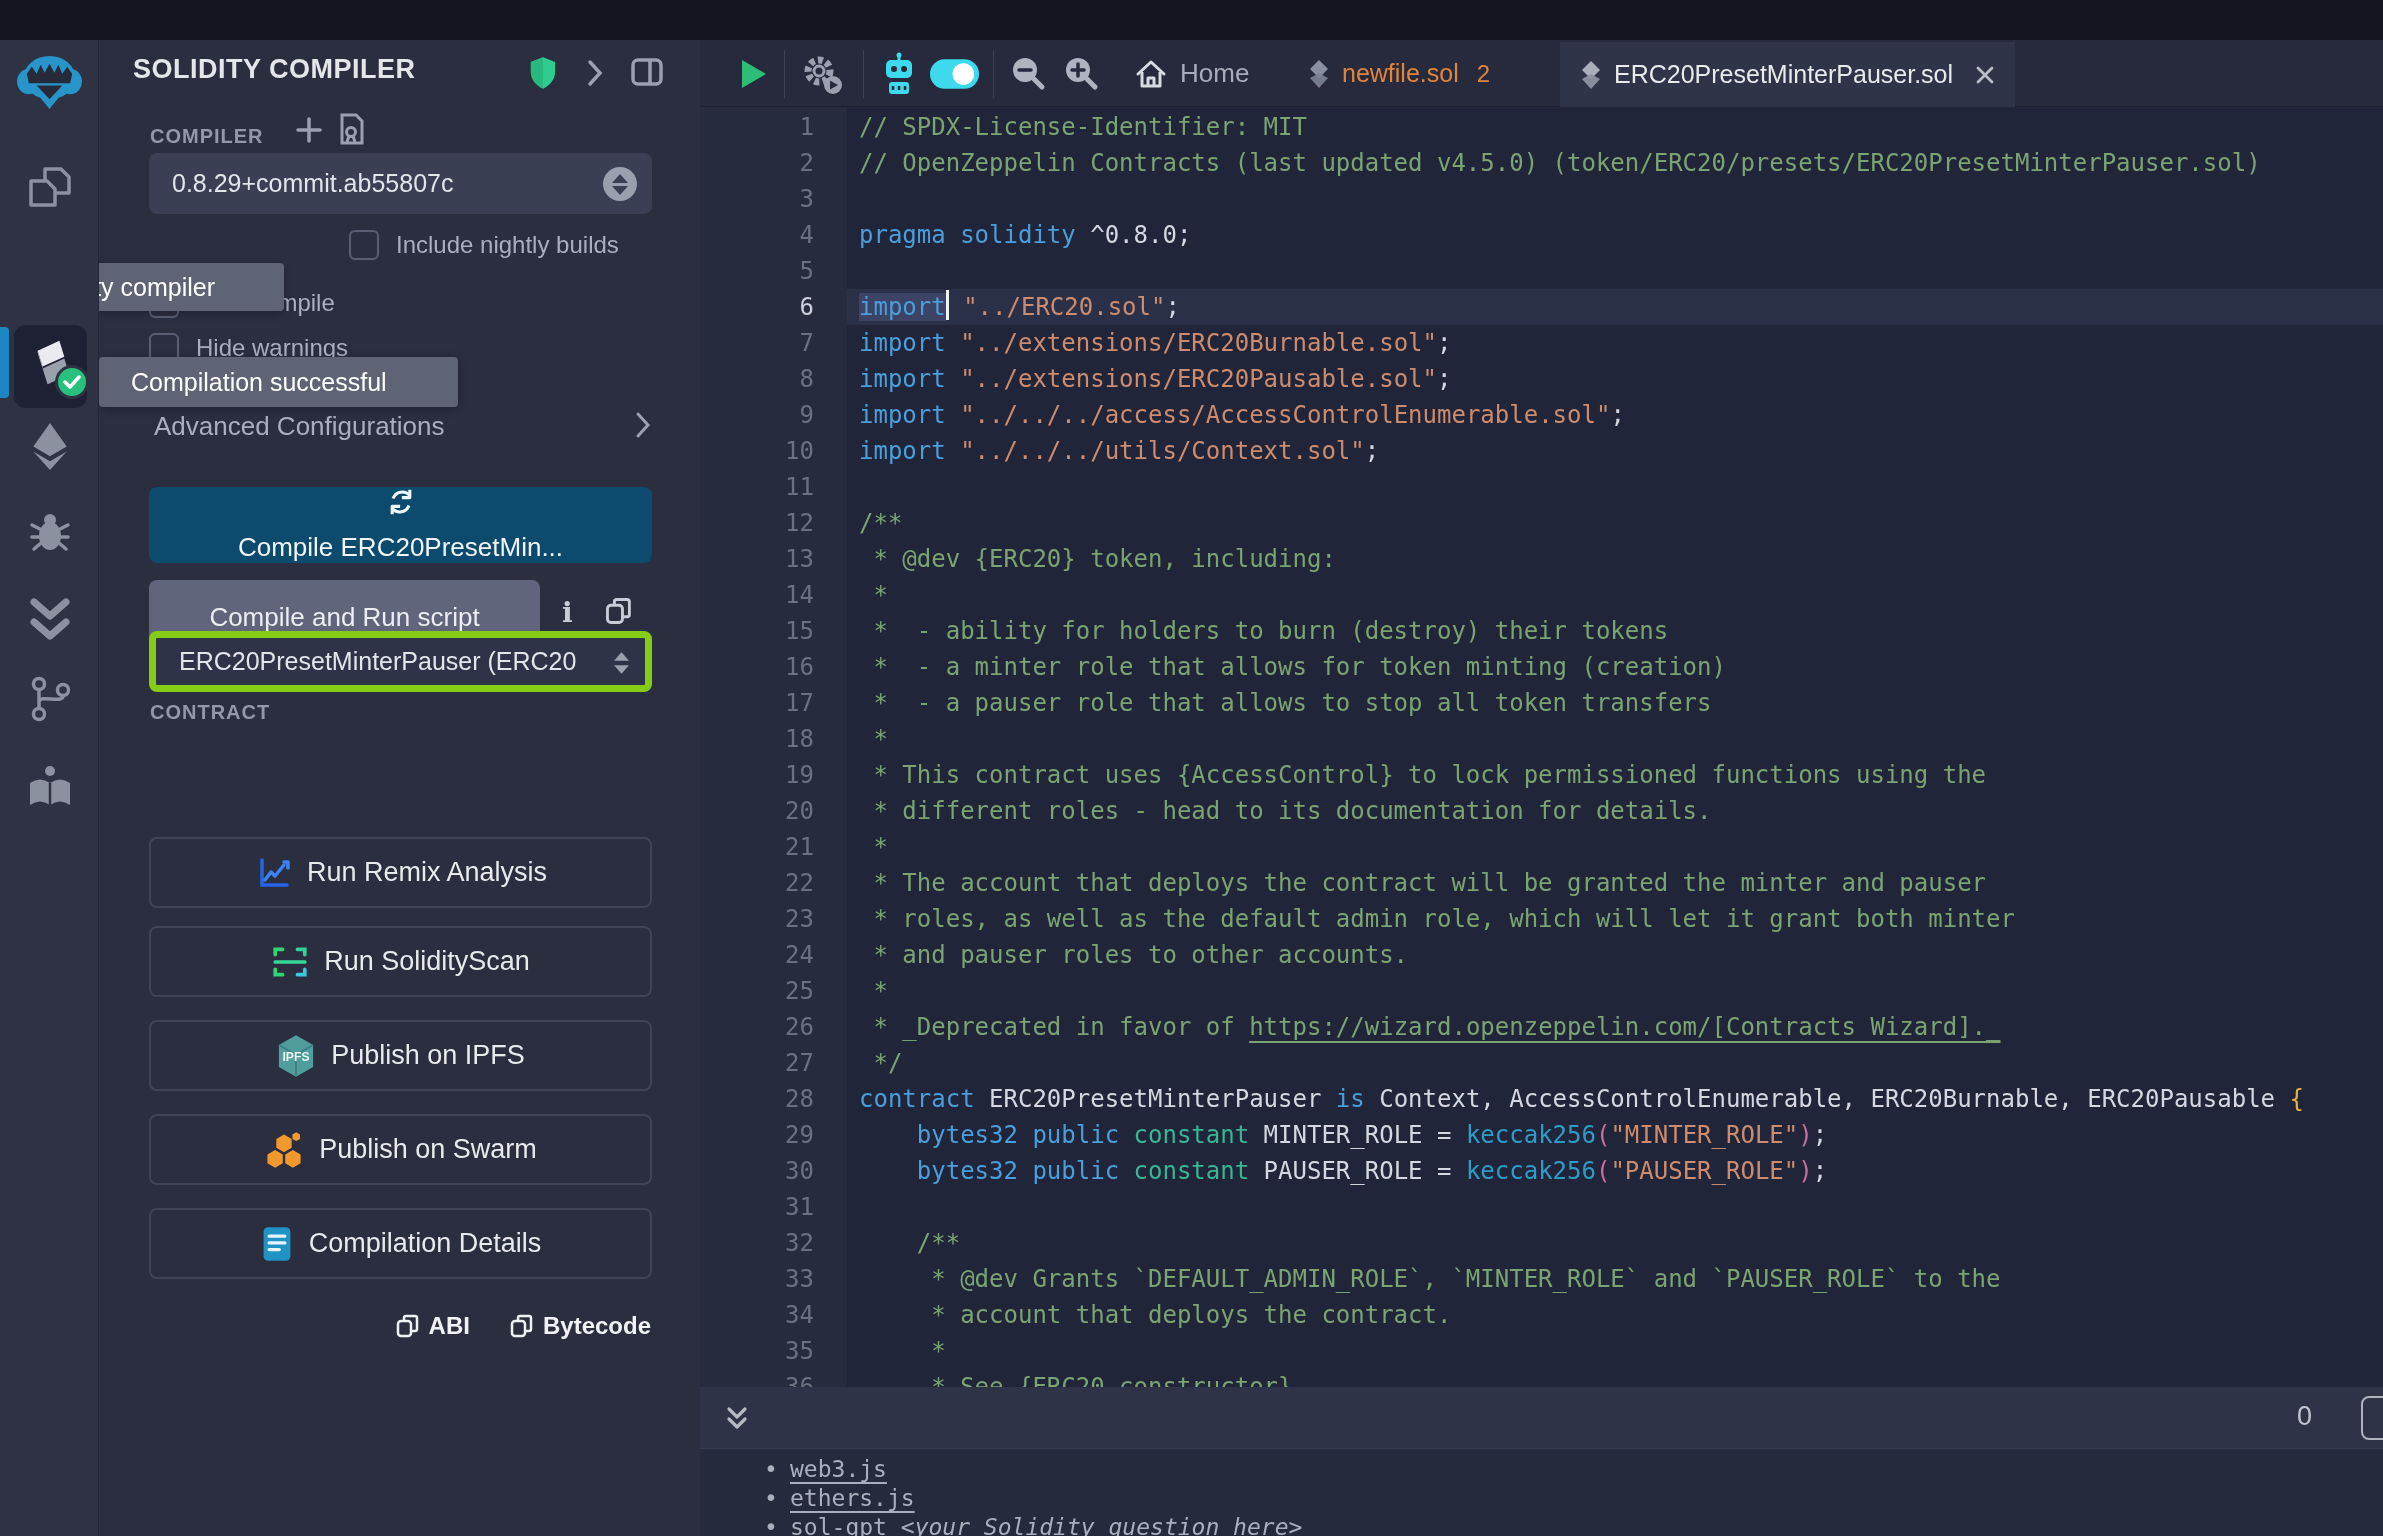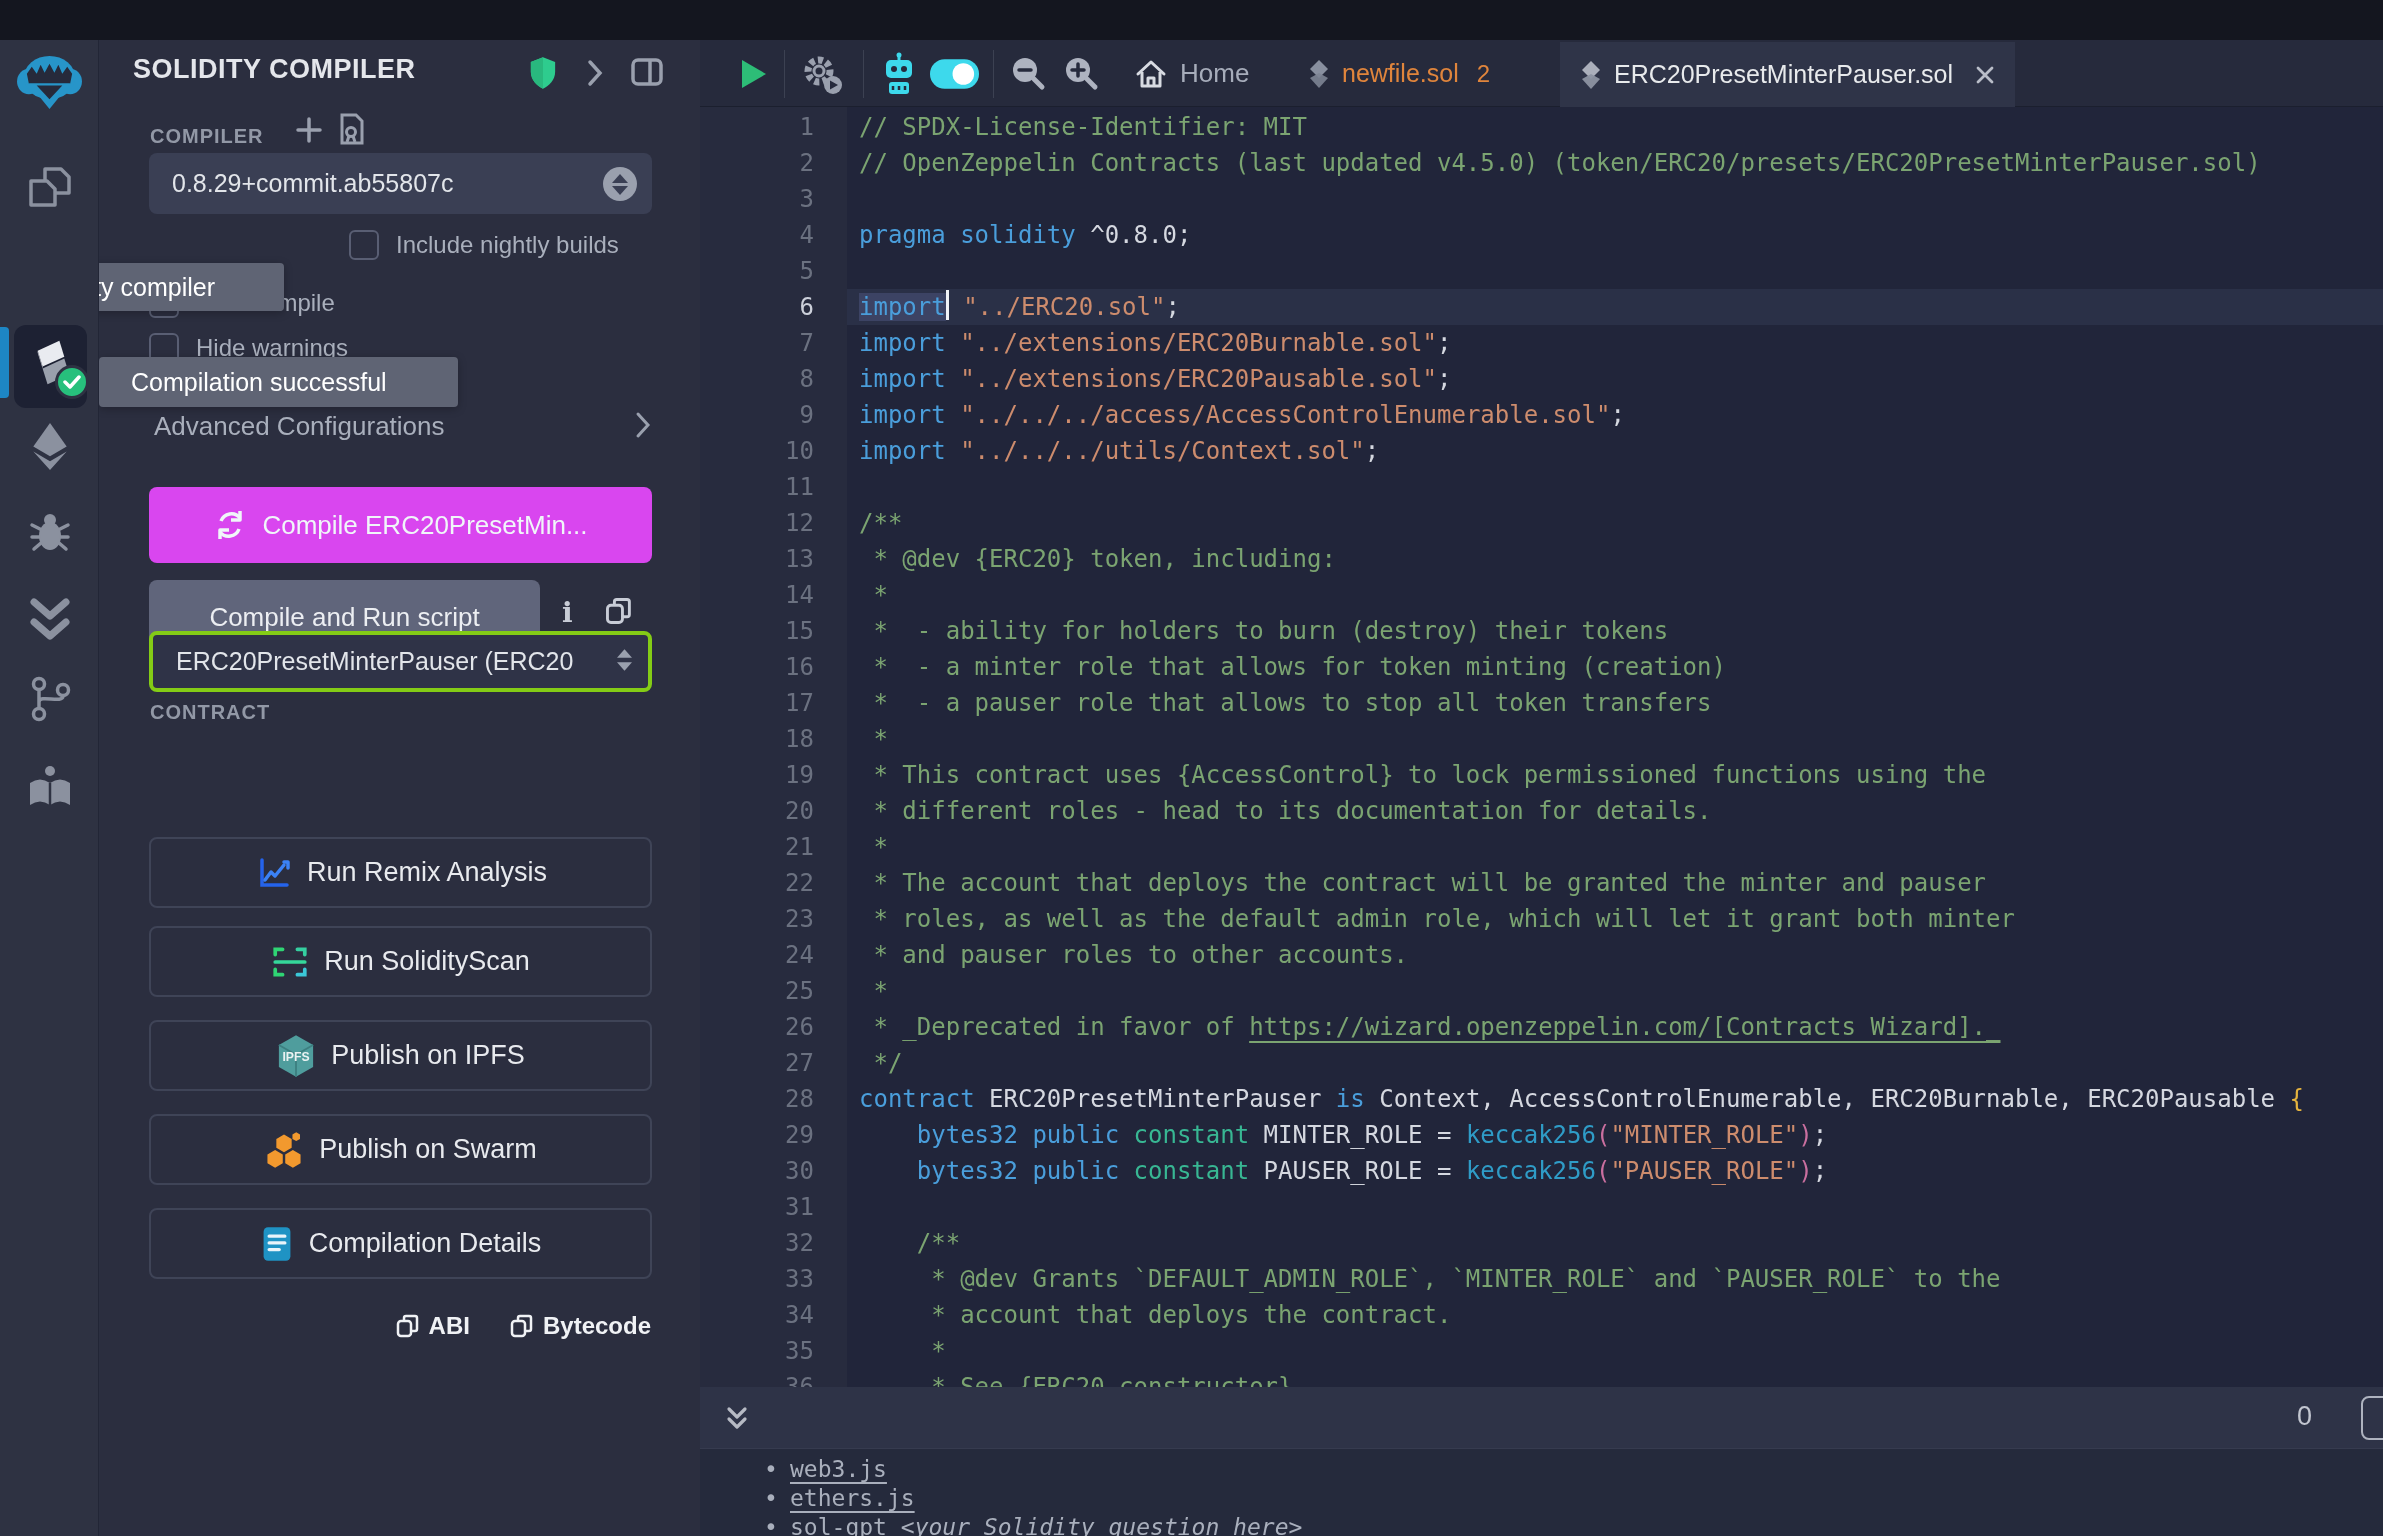--- a/index.html
+++ b/index.html
@@ -21,31 +21,31 @@
   
   .side-panel { position:absolute; left:100px; top:0; width:600px; height:1537px; background:#2b2e3f; z-index:4; }
   .sp-title { position:absolute; left:33px; top:14px; font-size:27px; font-weight:600; letter-spacing:0.5px; color:#e4e6eb; }
   .sp-head-icons { position:absolute; top:16px; }
   .sp-section-label { position:absolute; left:50px; top:85px; font-size:20px; font-weight:600; letter-spacing:1px; color:#9298a6; }
   .sel {
     position:absolute; left:49px; width:503px; height:61px; border-radius:8px;
     display:flex; align-items:center; color:#e2e5ea; font-size:25px; cursor:pointer;
   }
   .sel-version { top:113px; background:#3a3f54; padding-left:23px; }
-  .sel-contract { top:591px; background:#2f3347; border:4px solid #84cc16; padding-left:23px; }
+  .sel-contract { top:591px; background:#2f3347; border:7px solid #84cc16; padding-left:23px; }
   .stepper-circle { position:absolute; right:15px; top:14px; width:34px; height:34px; background:#9aa0ae; border-radius:50%; display:flex; flex-direction:column; align-items:center; justify-content:center; gap:3px; }
   .checkrow { position:absolute; display:flex; align-items:center; gap:17px; color:#a9afbc; font-size:24px; }
   .checkbox { width:30px; height:30px; border:2px solid #595e73; border-radius:6px; background:transparent; flex:none; cursor:pointer; }
   .advanced-row { position:absolute; left:54px; top:371px; width:497px; display:flex; align-items:flex-start; justify-content:space-between; color:#a9afbc; font-size:26px; cursor:pointer; }
   .btn {
     position:absolute; left:49px; width:503px; height:76px; border-radius:8px;
     display:flex; align-items:center; justify-content:center; gap:15px;
     font-size:26px; cursor:pointer;
   }
-  .btn-primary { top:447px; background:#d946ef; color:#f0f6f9; }
+  .btn-primary { top:447px; background:#0c4a6e; color:#f0f6f9;flex-direction:column; }
   .btn-secondary { top:540px; width:391px; height:74px; background:#60657b; color:#eceef2; }
   .btn-outline { border:2px solid #3f4457; background:transparent; color:#e8eaee; font-size:27px; height:71px; }
   .contract-label { position:absolute; left:50px; top:661px; font-size:20px; font-weight:600; letter-spacing:1px; color:#9298a6; }
   .abi-row { position:absolute; left:0; top:1272px; width:551px; display:flex; justify-content:flex-end; gap:40px; align-items:center; }
   .abi-item { display:flex; align-items:center; gap:9px; color:#f0f2f5; font-size:24px; font-weight:bold; cursor:pointer; }
 
   
   .tooltip { position:absolute; background:#5f6474; color:#ffffff; font-size:25px; display:flex; align-items:center; padding:0 18px; border-radius:4px; z-index:30; box-shadow:0 2px 8px rgba(0,0,0,.25); }
   .tt-compiler { left:-85px; top:223px; width:269px; height:48px; }
   .tt-compiler:after { content:""; position:absolute; left:25px; bottom:-15px; border:16px solid transparent; border-top-color:#5f6474; border-bottom:none; }

